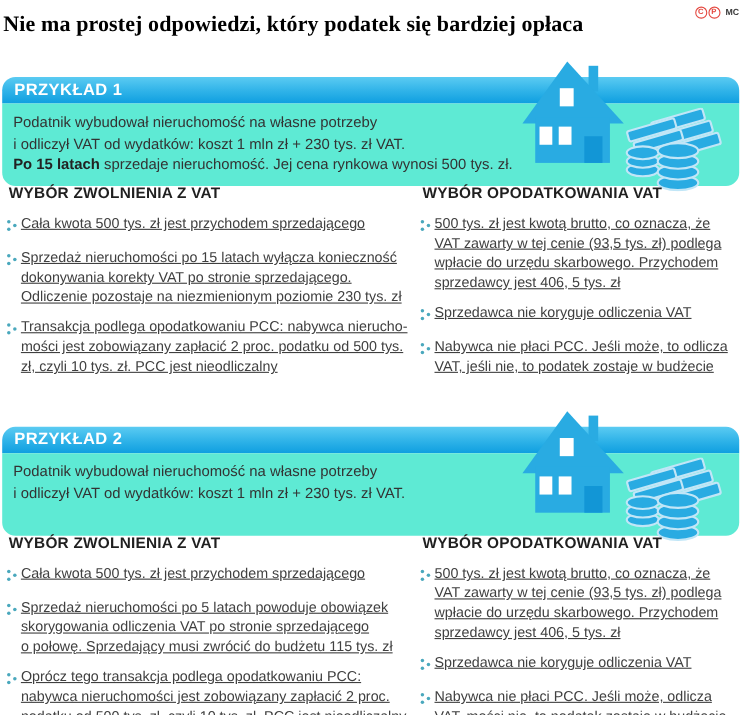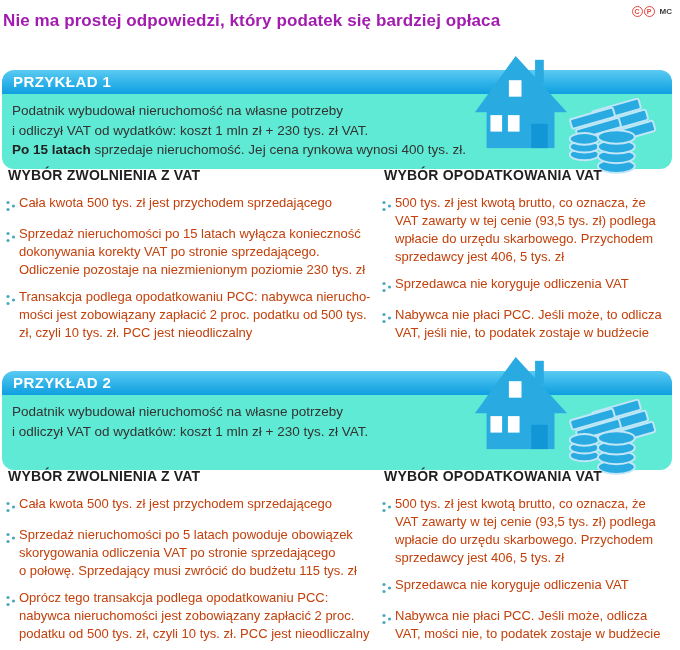--- a/index.html
+++ b/index.html
@@ -9,37 +9,37 @@
     background:#ffffff;
     font-family:"Liberation Sans", sans-serif;
     overflow:hidden;
   }
   .topline {
     position:absolute; left:0; top:2; width:680; height:2px;
     background:linear-gradient(to right,#7d7d7d,#a7a7a7);
   }
   .page-title {
     position:absolute; left:3px; top:11px;
-    font-family:Liberation Sans, sans-serif;
-    font-weight:bold; font-size:17px; color:#a21caf; letter-spacing:.1px;
+    font-family:Liberation Serif, serif;
+    font-weight:bold; font-size:20px; color:#000000; letter-spacing:.1px;
   }
   .rights {
     position:absolute; right:8px; top:6px;
     display:flex; align-items:center; gap:1px;
   }
   .circ {
     width:11px; height:11px; border:1px solid #e4473f; border-radius:50%;
     color:#e4473f; font-size:7px; font-weight:bold;
     display:flex; align-items:center; justify-content:center;
   }
   .credit { font-size:8px; font-weight:bold; color:#3c3c3c; margin-left:4px; }
 
   .example { position:absolute; left:2px; width:670px; }
   .example.ex1 { top:70px; }
-  .example.ex2 { top:371px; }
+  .example.ex2 { top:388px; }
 
   .bar {
     height:24px; border-radius:12px 12px 0 0;
     background:linear-gradient(180deg,#5bcbf2 0%,#2eb2e8 55%,#0f9fe0 100%);
   }
   .bar-label {
     padding-left:11px; line-height:24px;
     color:#ffffff; font-weight:bold; font-size:15px; letter-spacing:.4px;
   }
   .panel {
@@ -55,21 +55,21 @@
   .columns { position:absolute; left:4px; top:97px; width:664px; display:flex; }
   .col-left  { width:376px; }
   .col-right { width:288px; }
   .col-heading {
     font-size:14px; font-weight:bold; color:#1f1f1f;
     letter-spacing:.2px; margin:0 0 11px 2px;
   }
   .bullet { display:flex; margin-bottom:9px; }
   .bullet-dots { flex:none; width:13px; padding-top:4px; }
   .bullet-text {
-    font-size:13px; line-height:18px; color:#c2410c; white-space:pre-line;
+    font-size:13px; line-height:18px; color:#404040; white-space:pre-line;text-decoration:underline;
   }
 </style>
 </head>
 <body>
 
 <div class="topline"></div>
 
 <h1 class="page-title">Nie ma prostej odpowiedzi, który podatek się bardziej opłaca</h1>
 
 <div class="rights">
@@ -78,21 +78,21 @@
   <span class="credit">MC</span>
 </div>
 
 <section class="example ex1">
   <div class="bar">
     <div class="bar-label">PRZYKŁAD 1</div>
   </div>
   <div class="panel">
     <div class="intro-line">Podatnik wybudował nieruchomość na własne potrzeby</div>
     <div class="intro-line">i odliczył VAT od wydatków: koszt 1 mln zł + 230 tys. zł VAT.</div>
-    <div class="intro-line"><span class="intro-bold">Po 15 latach</span><span> sprzedaje nieruchomość. Jej cena rynkowa wynosi 400 tys. zł.</span></div>
+    <div class="intro-line"><span class="intro-bold">Po 15 latach</span><span> sprzedaje nieruchomość. Jej cena rynkowa wynosi 500 tys. zł.</span></div>
   </div>
 
   <svg class="house-icon" viewBox="0 0 100 100">
     <rect x="64" y="6" width="9" height="24" fill="#29abe2"></rect>
     <polygon points="44,2 97,60 2,60" fill="#29abe2"></polygon>
     <rect x="14" y="54" width="70" height="43" fill="#29abe2"></rect>
     <rect x="37" y="27" width="13" height="17" fill="#ffffff"></rect>
     <rect x="18" y="63" width="12" height="17" fill="#ffffff"></rect>
     <rect x="36" y="63" width="12" height="17" fill="#ffffff"></rect>
     <rect x="60" y="72" width="17" height="25" fill="#1296d6"></rect>

